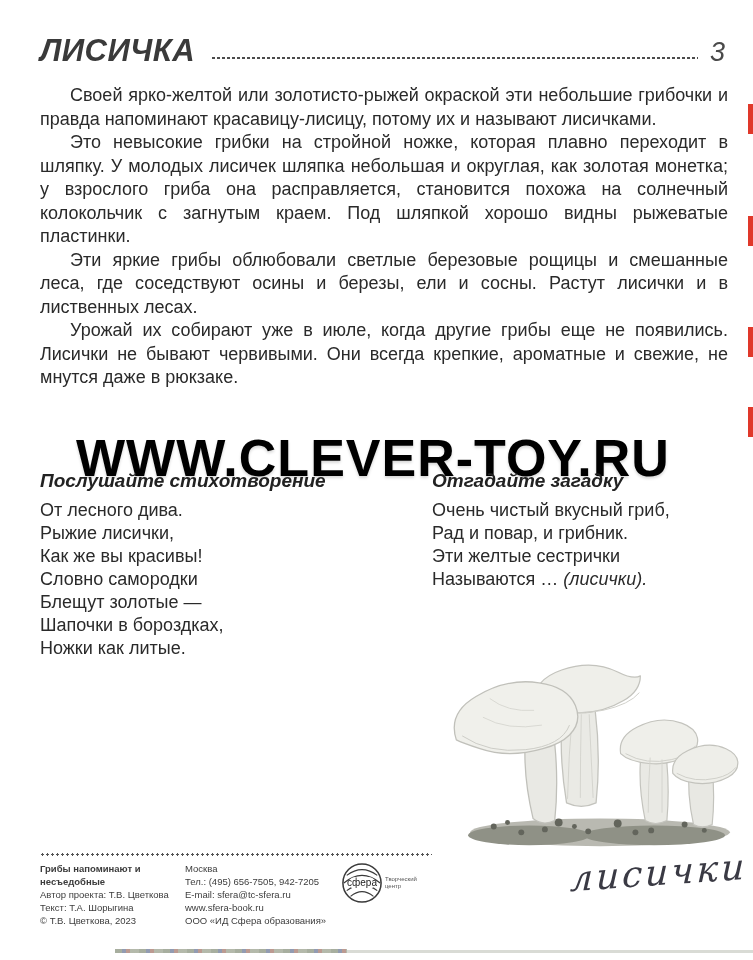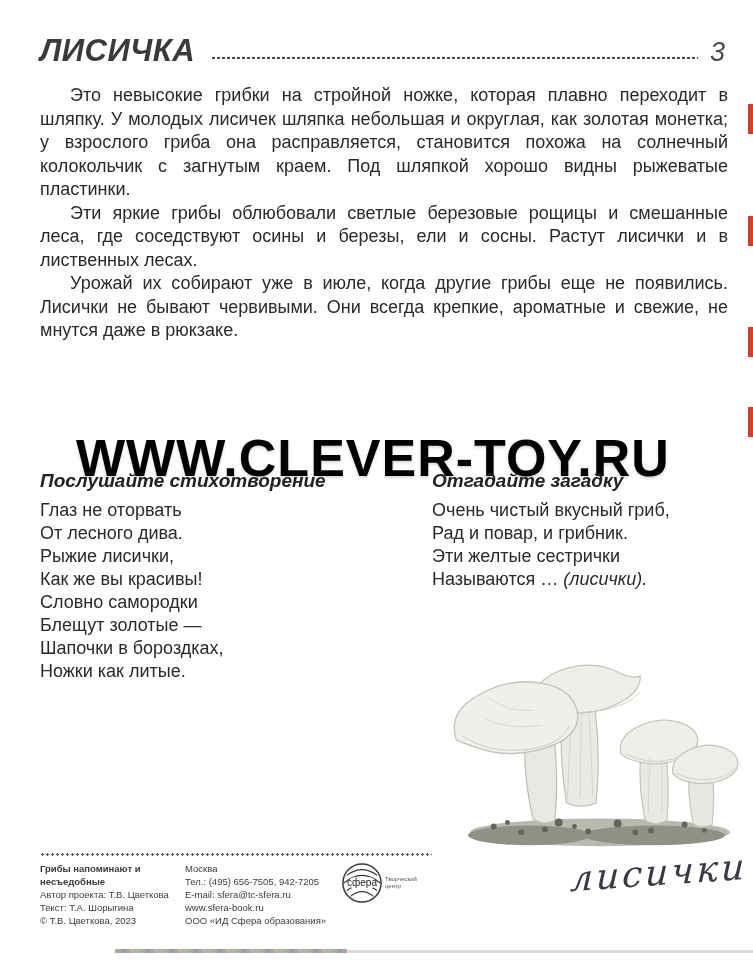--- a/index.html
+++ b/index.html
@@ -59,32 +59,32 @@
 
 <div class="page">
 
   <div class="title-row">
     <span class="page-title">ЛИСИЧКА</span>
     <span class="leader"></span>
     <span class="page-num">3</span>
   </div>
 
   <div class="body">
+    <p>Своей ярко-желтой или золотисто-рыжей окраской эти небольшие грибочки и правда напоминают красавицу-лисицу, потому их и называют лисичками.</p>
     <p>Это невысокие грибки на стройной ножке, которая плавно переходит в шляпку. У молодых лисичек шляпка небольшая и округлая, как золотая монетка; у взрослого гриба она расправляется, становится похожа на солнечный колокольчик с загнутым краем. Под шляпкой хорошо видны рыжеватые пластинки.</p>
     <p>Эти яркие грибы облюбовали светлые березовые рощицы и смешанные леса, где соседствуют осины и березы, ели и сосны. Растут лисички и в лиственных лесах.</p>
     <p>Урожай их собирают уже в июле, когда другие грибы еще не появились. Лисички не бывают червивыми. Они всегда крепкие, ароматные и свежие, не мнутся даже в рюкзаке.</p>
   </div>
 
   <div class="watermark">WWW.CLEVER-TOY.RU</div>
 
   <div class="cols">
     <div class="col-poem">
       <div class="sec-head">Послушайте стихотворение</div>
       <div class="verse">
-        <div>Глаз не оторвать</div>
         <div>От лесного дива.</div>
         <div>Рыжие лисички,</div>
         <div>Как же вы красивы!</div>
         <div>Словно самородки</div>
         <div>Блещут золотые —</div>
         <div>Шапочки в бороздках,</div>
         <div>Ножки как литые.</div>
       </div>
     </div>
     <div class="col-riddle">

